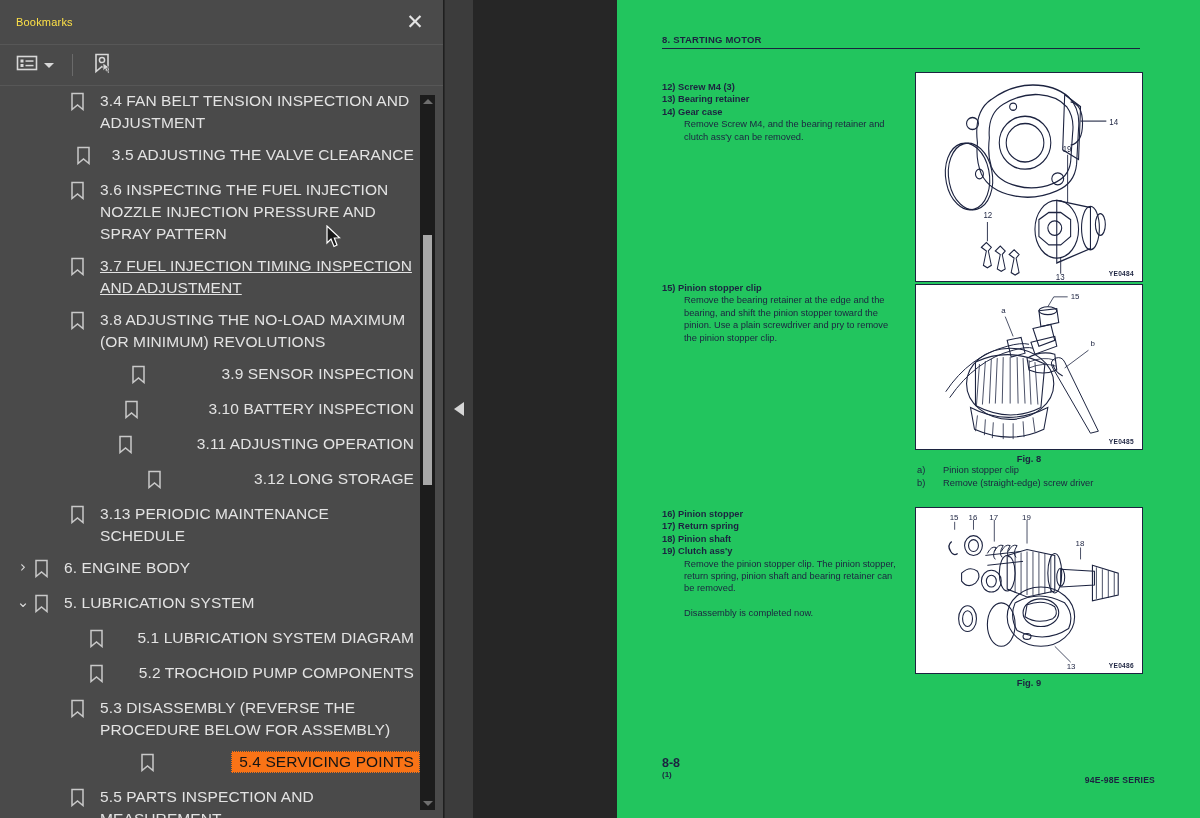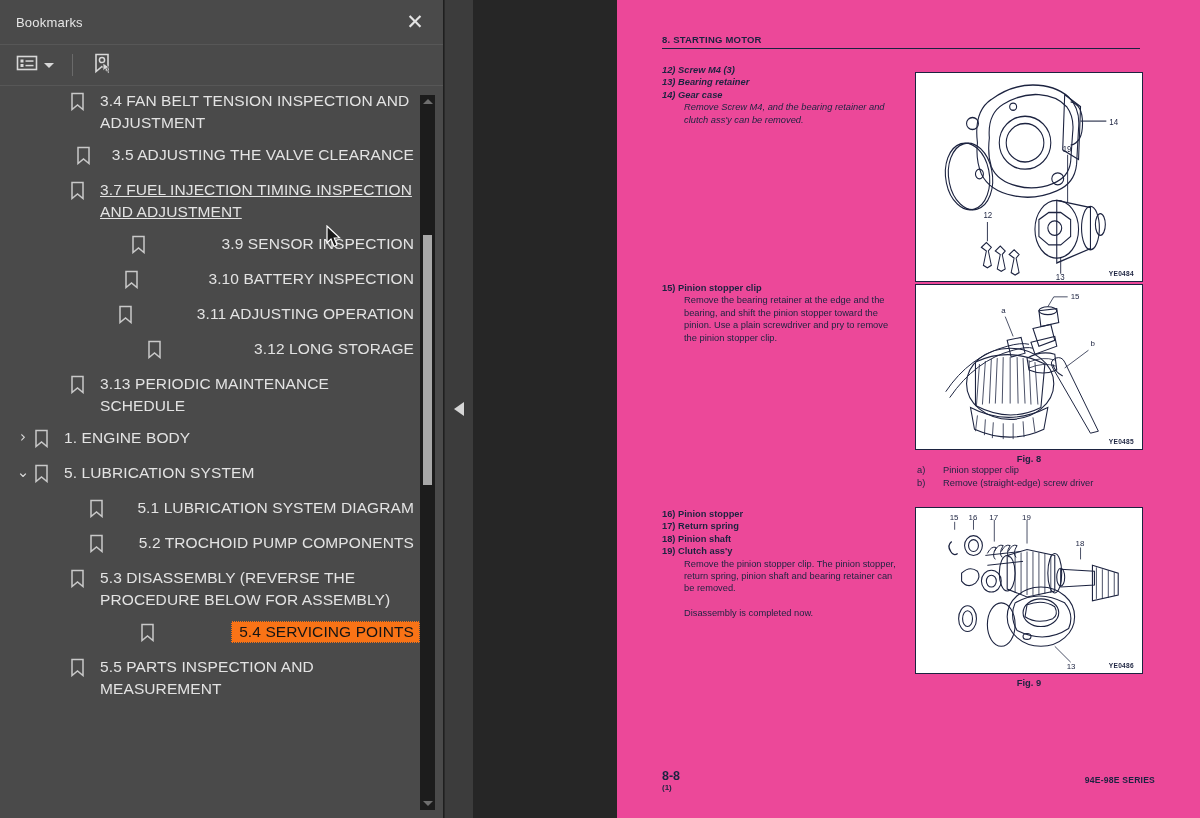--- a/index.html
+++ b/index.html
@@ -17,21 +17,21 @@
     width: 444px; height: 818px;
     background: #4a4a4a;
     border-right: 1px solid #1f1f1f;
     box-sizing: border-box;
   }
   .bm-header {
     position: relative; height: 44px;
     display: flex; align-items: center;
   }
   .bm-title {
-    margin-left: 16px; font-size: 13px; color: #e5e5e5; letter-spacing: .2px;
+    margin-left: 16px; font-size: 11px; color: #fde047; letter-spacing: .2px;
   }
   .bm-close {
     position: absolute; right: 16px; top: 10px;
     width: 24px; height: 24px; color: #e4e4e4;
     font-size: 21px; line-height: 24px; text-align: center; cursor: pointer;
     font-family: "DejaVu Sans", sans-serif;
   }
   .bm-toolbar {
     height: 40px; border-top: 1px solid #575757; border-bottom: 1px solid #575757;
     display: flex; align-items: center; padding-left: 14px; gap: 6px;
@@ -109,21 +109,21 @@
     border-right: 10px solid #d6d6d6;
   }
   .dark-gap {
     position: absolute; left: 473px; top: 0; width: 144px; height: 818px;
     background: #262626;
   }
 
   
   .page {
     position: absolute; left: 617px; top: 0;
-    width: 583px; height: 818px; background: #ec4899;
+    width: 583px; height: 818px; background: #22c55e;
     font-family: "Liberation Sans", sans-serif;
   }
   .doc-head {
     position: absolute; left: 45px; top: 34px; width: 478px;
   }
   .doc-head-text { font-size: 9.5px; font-weight: bold; color: #1c2340; letter-spacing: .2px; }
   .doc-head-rule { margin-top: 3px; border-bottom: 1.1px solid #1c2340; }
 
   .blk { position: absolute; color: #1c2340; }
   .blk .num { font-weight: bold; font-size: 9.3px; line-height: 12.4px; white-space: nowrap; }
@@ -134,21 +134,21 @@
   .legend-key { width: 26px; flex: 0 0 26px; }
 
   .fig { position: absolute; }
   .fig-box { border: 1.3px solid #1c2340; background: #fff; position: relative; box-sizing: border-box; }
   .fig-code {
     position: absolute; right: 8px; bottom: 4px;
     font-size: 6.6px; font-weight: bold; color: #1c2340; letter-spacing: .3px;
   }
   .fig-cap { text-align: center; font-size: 9.4px; font-weight: bold; color: #1c2340; margin-top: 3px; }
 
-  .footer-left { position: absolute; left: 45px; bottom: 26px; color: #1c2340; }
+  .footer-left { position: absolute; left: 45px; bottom: 39px; color: #1c2340; }
   .footer-page { font-size: 12.5px; font-weight: bold; line-height: 13px; }
   .footer-sub { font-size: 8px; font-weight: bold; line-height: 9px; }
   .footer-right {
     position: absolute; right: 45px; bottom: 33px;
     font-size: 8.6px; font-weight: bold; color: #1c2340; letter-spacing: .2px;
   }
 
   
   .cursor { position: absolute; left: 326px; top: 225px; pointer-events: none; }
 </style>
@@ -198,26 +198,40 @@
               </svg></div>
             <div class="bm-label">3.4 FAN BELT TENSION INSPECTION AND ADJUSTMENT</div>
           </div>
           <div class="bm-row lvl2">
             <div class="chev empty"></div>
             <div class="bmk-ico"><svg width="15" height="19" viewBox="0 0 15 19">
                 <path d="M2 1.5 h11 v16 l-5.5 -4.6 l-5.5 4.6 z" fill="none" stroke="#c9c9c9" stroke-width="1.5"></path>
               </svg></div>
             <div class="bm-label">3.5 ADJUSTING THE VALVE CLEARANCE</div>
           </div>
+          <div class="bm-row lvl2">
+            <div class="chev empty"></div>
+            <div class="bmk-ico"><svg width="15" height="19" viewBox="0 0 15 19">
+                <path d="M2 1.5 h11 v16 l-5.5 -4.6 l-5.5 4.6 z" fill="none" stroke="#c9c9c9" stroke-width="1.5"></path>
+              </svg></div>
+            <div class="bm-label">3.6 INSPECTING THE FUEL INJECTION NOZZLE INJECTION PRESSURE AND SPRAY PATTERN</div>
+          </div>
           <div class="bm-row lvl2 hovered">
             <div class="chev empty"></div>
             <div class="bmk-ico"><svg width="15" height="19" viewBox="0 0 15 19">
                 <path d="M2 1.5 h11 v16 l-5.5 -4.6 l-5.5 4.6 z" fill="none" stroke="#c9c9c9" stroke-width="1.5"></path>
               </svg></div>
             <div class="bm-label">3.7 FUEL INJECTION TIMING INSPECTION AND ADJUSTMENT</div>
+          </div>
+          <div class="bm-row lvl2">
+            <div class="chev empty"></div>
+            <div class="bmk-ico"><svg width="15" height="19" viewBox="0 0 15 19">
+                <path d="M2 1.5 h11 v16 l-5.5 -4.6 l-5.5 4.6 z" fill="none" stroke="#c9c9c9" stroke-width="1.5"></path>
+              </svg></div>
+            <div class="bm-label">3.8 ADJUSTING THE NO-LOAD MAXIMUM (OR MINIMUM) REVOLUTIONS</div>
           </div>
           <div class="bm-row lvl2">
             <div class="chev empty"></div>
             <div class="bmk-ico"><svg width="15" height="19" viewBox="0 0 15 19">
                 <path d="M2 1.5 h11 v16 l-5.5 -4.6 l-5.5 4.6 z" fill="none" stroke="#c9c9c9" stroke-width="1.5"></path>
               </svg></div>
             <div class="bm-label">3.9 SENSOR INSPECTION</div>
           </div>
           <div class="bm-row lvl2">
             <div class="chev empty"></div>
@@ -245,21 +259,21 @@
             <div class="bmk-ico"><svg width="15" height="19" viewBox="0 0 15 19">
                 <path d="M2 1.5 h11 v16 l-5.5 -4.6 l-5.5 4.6 z" fill="none" stroke="#c9c9c9" stroke-width="1.5"></path>
               </svg></div>
             <div class="bm-label">3.13 PERIODIC MAINTENANCE SCHEDULE</div>
           </div>
           <div class="bm-row lvl1">
             <div class="chev">›</div>
             <div class="bmk-ico"><svg width="15" height="19" viewBox="0 0 15 19">
                 <path d="M2 1.5 h11 v16 l-5.5 -4.6 l-5.5 4.6 z" fill="none" stroke="#c9c9c9" stroke-width="1.5"></path>
               </svg></div>
-            <div class="bm-label">1. ENGINE BODY</div>
+            <div class="bm-label">6. ENGINE BODY</div>
           </div>
           <div class="bm-row lvl1">
             <div class="chev">⌄</div>
             <div class="bmk-ico"><svg width="15" height="19" viewBox="0 0 15 19">
                 <path d="M2 1.5 h11 v16 l-5.5 -4.6 l-5.5 4.6 z" fill="none" stroke="#c9c9c9" stroke-width="1.5"></path>
               </svg></div>
             <div class="bm-label">5. LUBRICATION SYSTEM</div>
           </div>
           <div class="bm-row lvl2">
             <div class="chev empty"></div>
@@ -316,21 +330,21 @@
   </div>
   <div class="dark-gap"></div>
 
   <div class="page">
 
     <div class="doc-head">
       <div class="doc-head-text">8. STARTING MOTOR</div>
       <div class="doc-head-rule"></div>
     </div>
 
-    <div class="blk" style="left:45px; top:64px; width:235px;font-style:italic;">
+    <div class="blk" style="left:45px; top:81px; width:235px;">
       <div class="num">12) Screw M4 (3)</div>
       <div class="num">13) Bearing retainer</div>
       <div class="num">14) Gear case</div>
       <div class="body">Remove Screw M4, and the bearing retainer and clutch ass'y can be removed.</div>
     </div>
 
     <div class="blk" style="left:45px; top:282px; width:235px;">
       <div class="num">15) Pinion stopper clip</div>
       <div class="body">Remove the bearing retainer at the edge and the bearing, and shift the pinion stopper toward the pinion. Use a plain screwdriver and pry to remove the pinion stopper clip.</div>
     </div>

